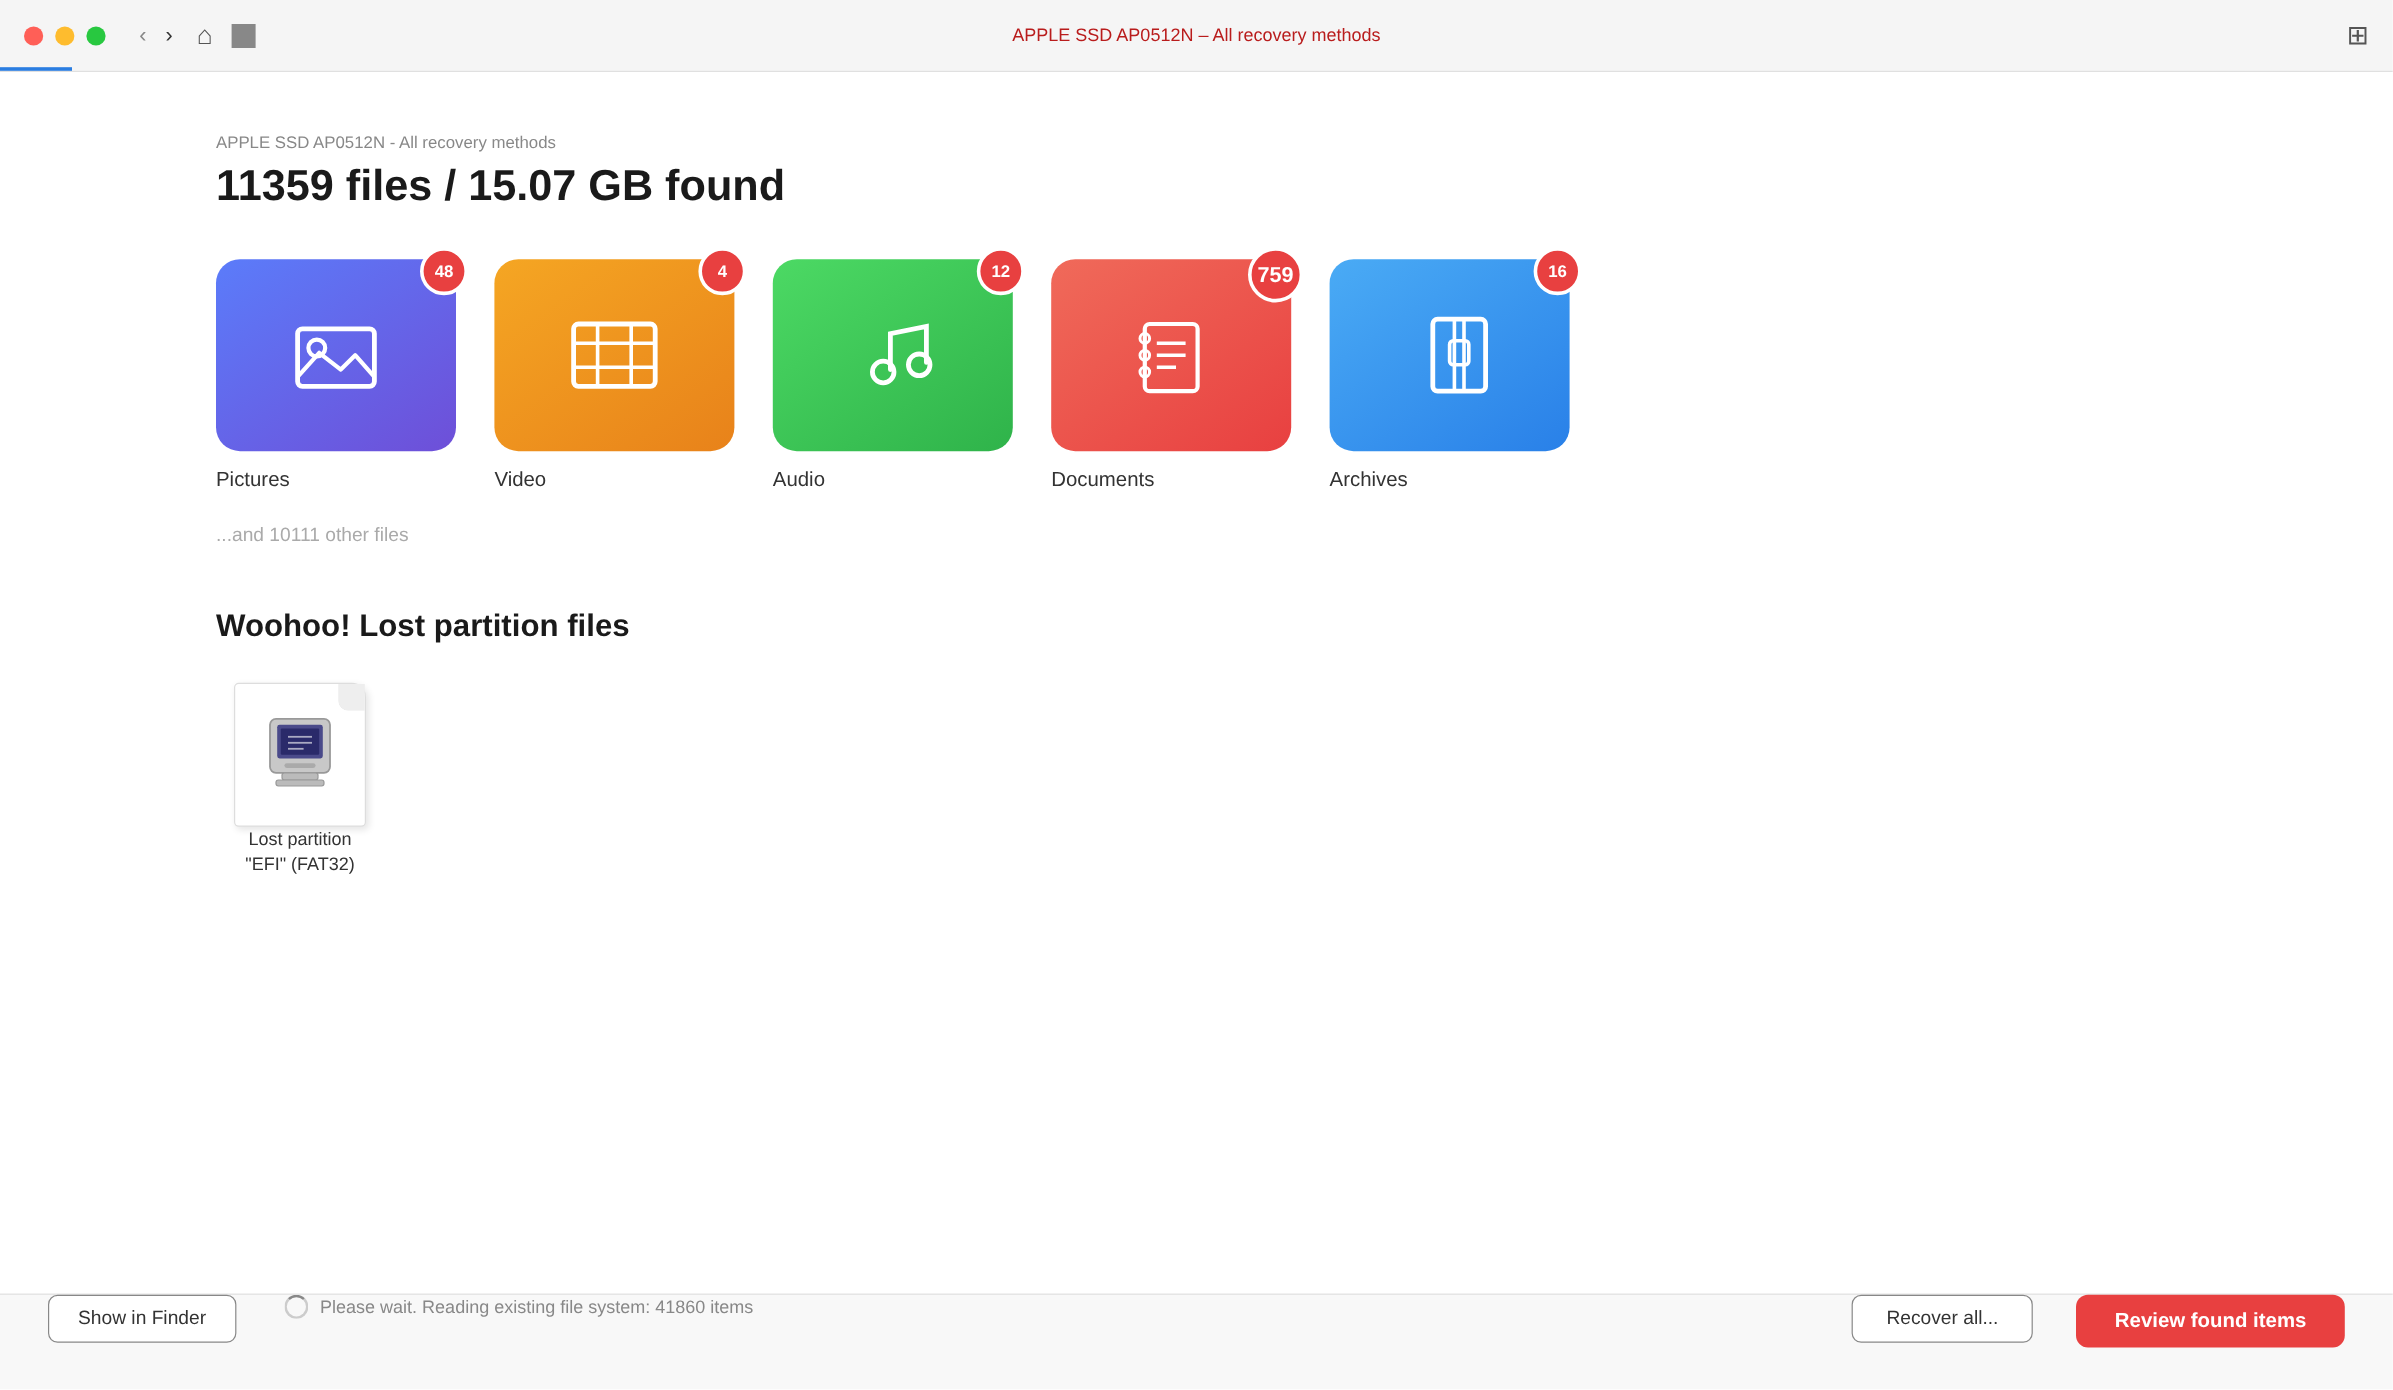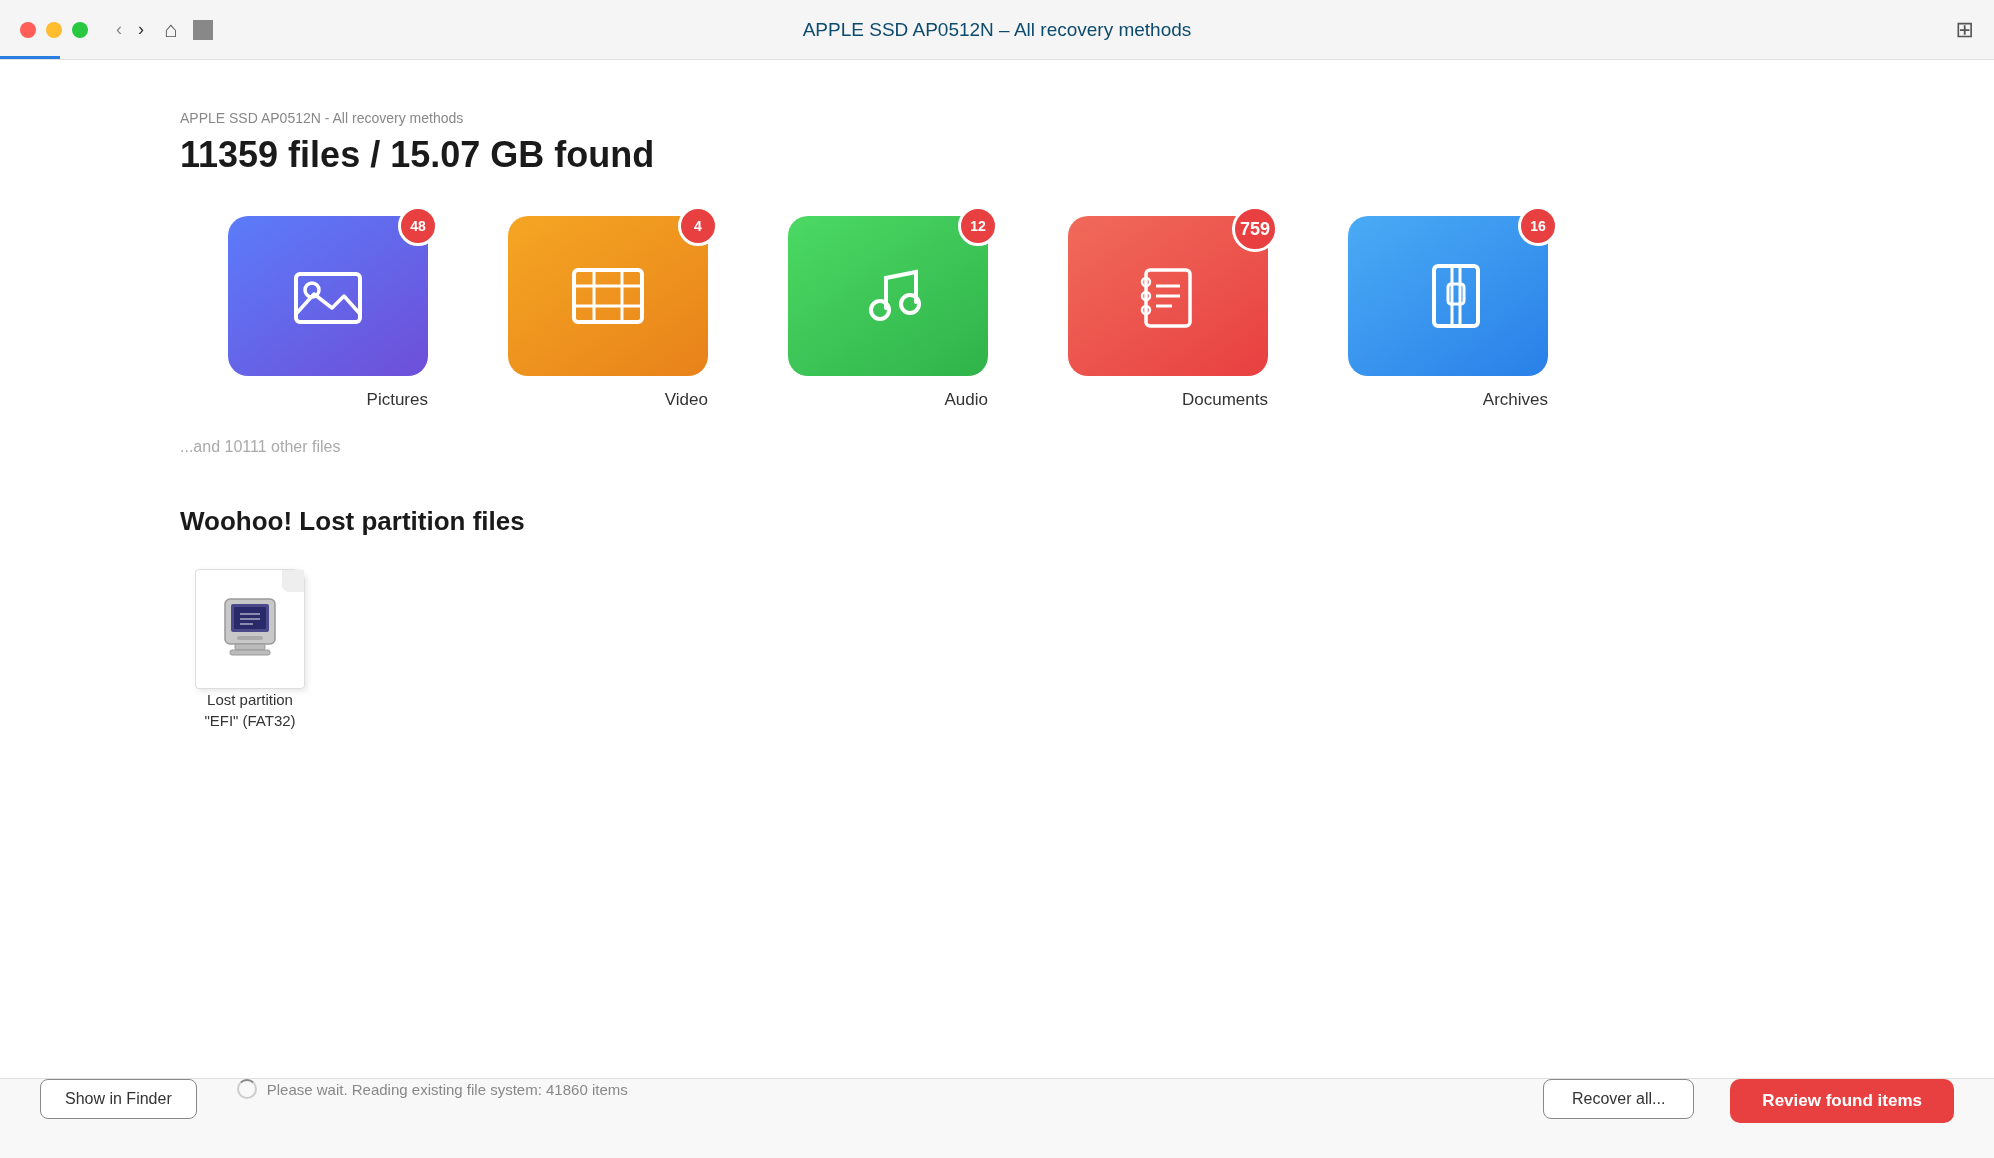--- a/index.html
+++ b/index.html
@@ -54,22 +54,22 @@
       border: none;
       margin-left: 16px;
       cursor: pointer;
       font-size: 22px;
       color: #555;
     }
     .window-title {
       position: absolute;
       left: 50%;
       transform: translateX(-50%);
-      font-size: 19px;
-      color: #0c4a6e;
+      font-size: 15px;
+      color: #b91c1c;
       font-weight: 500;
     }
     .grid-btn {
       margin-left: auto;
       background: none;
       border: none;
       font-size: 22px;
       color: #555;
       cursor: pointer;
     }
@@ -103,24 +103,23 @@
     
     .file-cards {
       display: flex;
       gap: 32px;
       margin-bottom: 28px;
     }
 
     .file-card {
       display: flex;
       flex-direction: column;
-      align-items: flex-end;
+      align-items: flex-start;
       cursor: pointer;
       position: relative;
-      margin-left: 48px;
     }
 
     .card-icon {
       width: 200px;
       height: 160px;
       border-radius: 20px;
       display: flex;
       align-items: center;
       justify-content: center;
       position: relative;

